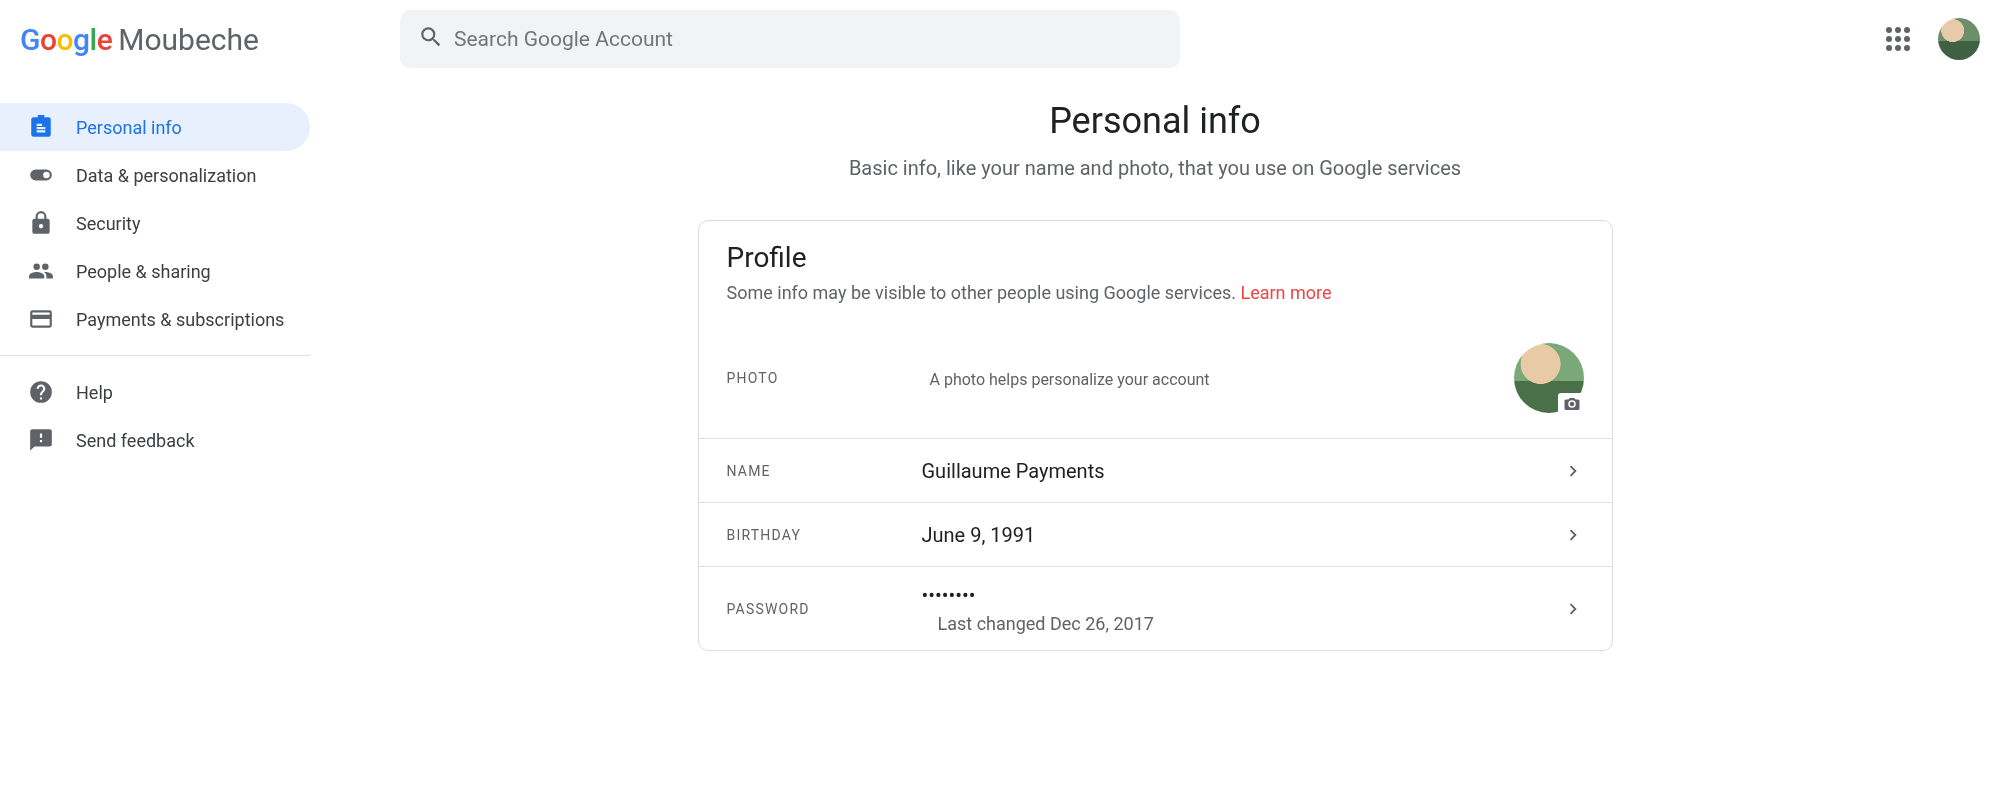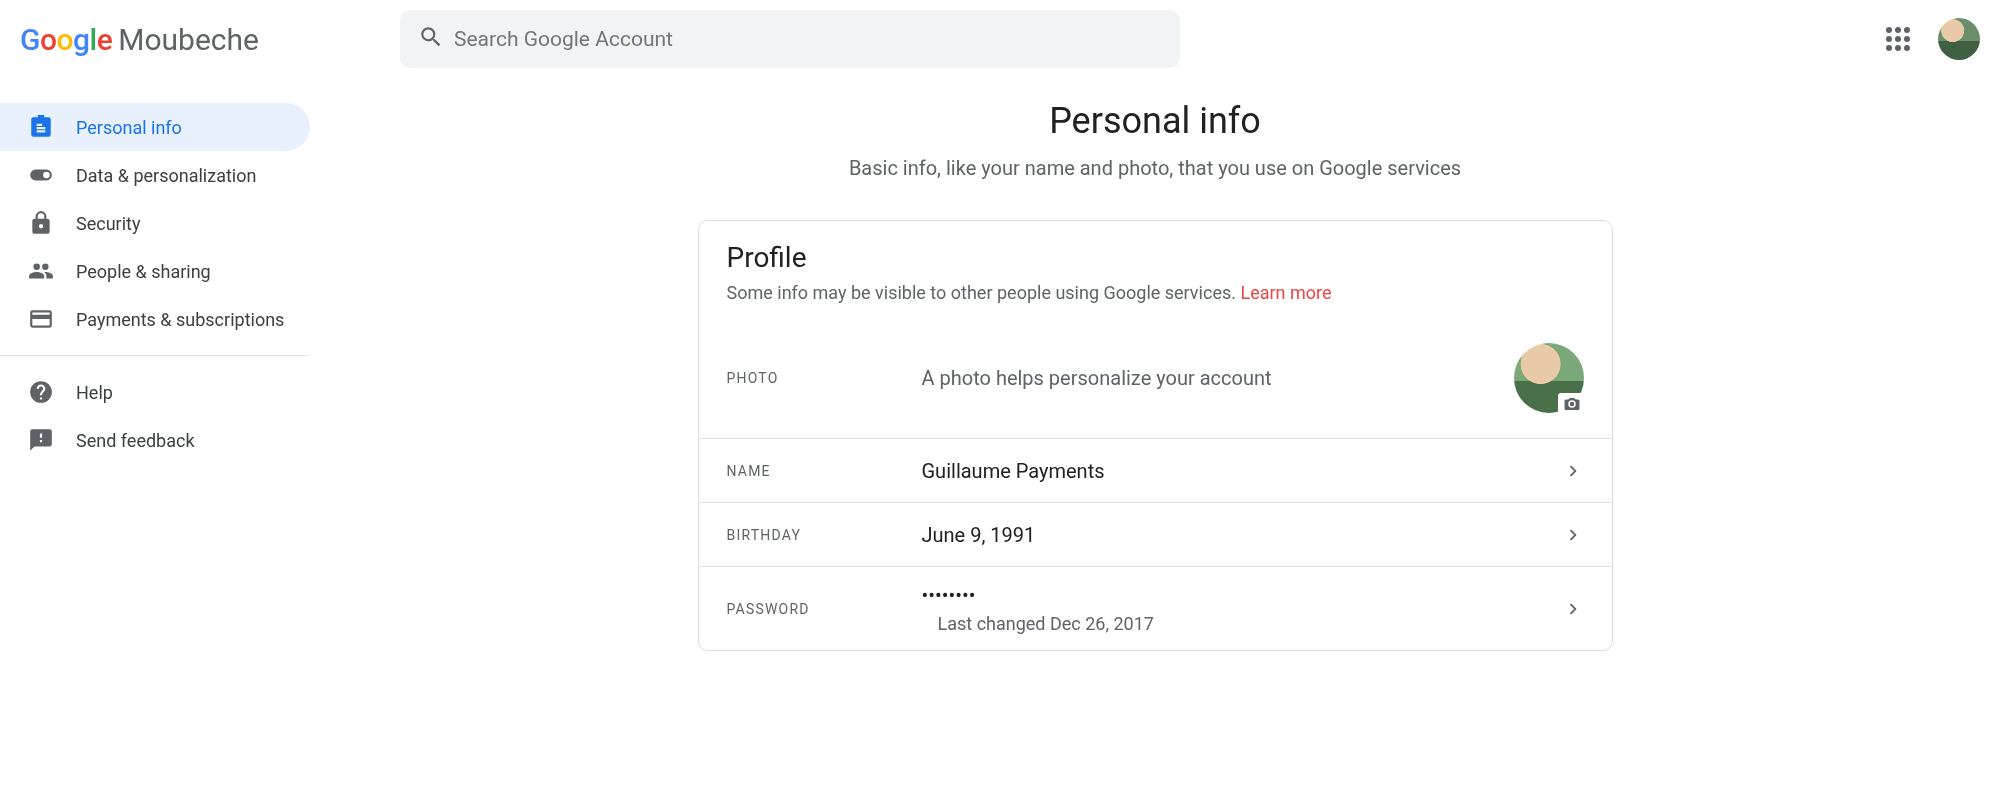--- a/index.html
+++ b/index.html
@@ -37,21 +37,21 @@
 
     .card { width:915px; border:1px solid #dadce0; border-radius:10px; margin-top:40px; padding-top:20px; }
     .card-title { font-size:28px; font-weight:400; padding:0 28px; }
     .card-sub { font-size:18px; color:#5f6368; padding:8px 28px 0; }
     .card-sub a { color:#ef4444; text-decoration:none; }
 
     .row { display:flex; align-items:center; min-height:64px; border-top:1px solid #e0e0e0; padding:16px 28px; cursor:pointer; }
     .row.first { border-top:none; padding-top:40px; padding-bottom:25px; }
     .row-label { width:195px; font-size:14px; letter-spacing:1.2px; color:#5f6368; }
     .row-body { flex:1; font-size:20px; color:#202124; }
-    .row-body .hint { color:#5f6368; font-size:20px; }
+    .row-body .hint { color:#5f6368; font-size:16px;margin-left:8px; }
     .row-body .sub { color:#5f6368; font-size:18px; margin-top:6px;margin-left:16px; }
     .chev { width:22px; height:22px; fill:#5f6368; }
 
     .photo-thumb { width:70px; height:70px; border-radius:50%; position:relative; background:radial-gradient(circle at 38% 30%, #e9caa6 0 30%, transparent 31%), linear-gradient(180deg,#7ba878 0 55%,#497049 55% 100%); }
     .cam-badge { position:absolute; bottom:-2px; right:-2px; width:28px; height:22px; background:#fff; border-radius:3px; display:flex; align-items:center; justify-content:center; }
     .cam-badge svg { width:18px; height:18px; fill:#5f6368; }
   </style>
 </head>
 <body>
 

